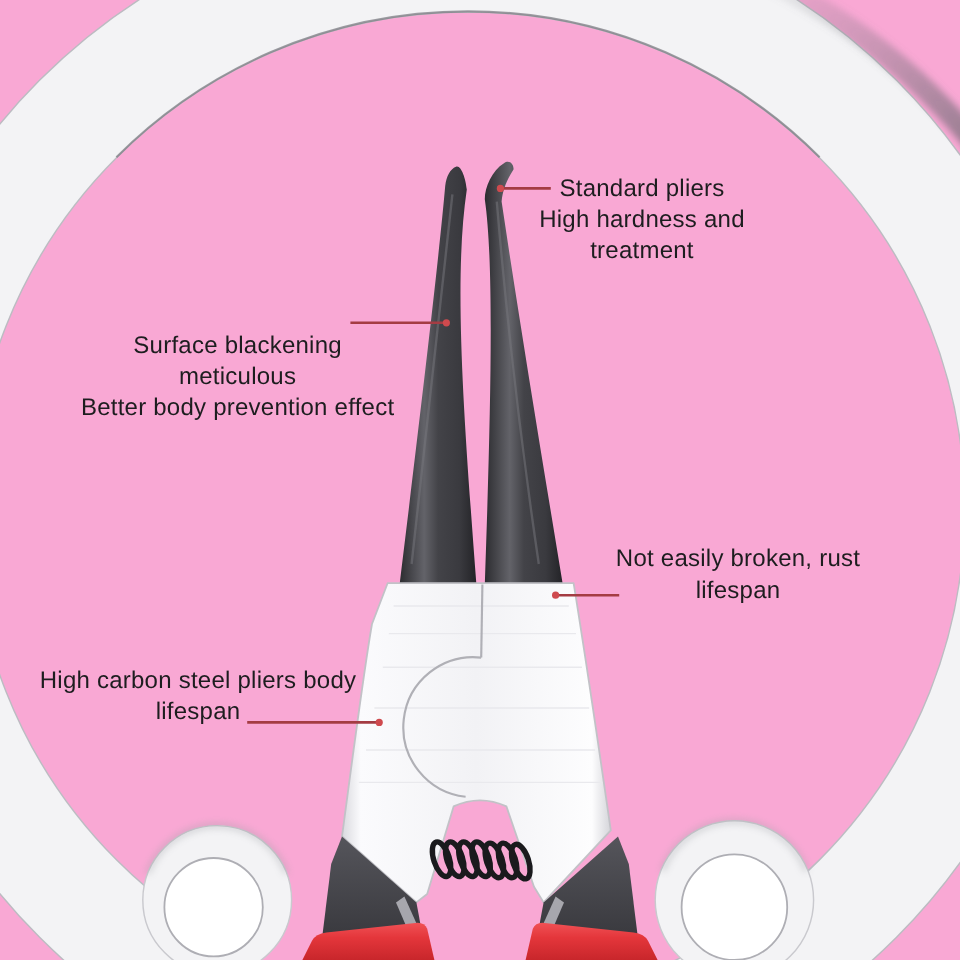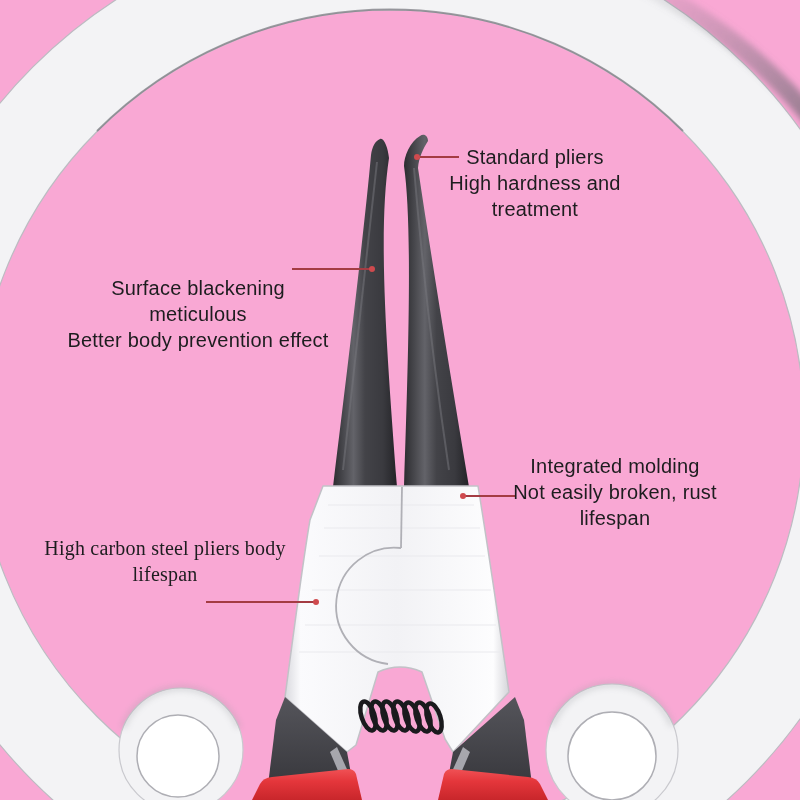--- a/index.html
+++ b/index.html
@@ -128,23 +128,22 @@
     <div class="ln">treatment</div>
   </div>
 
   <div class="callout" style="left:48px;top:232px;width:300px;margin-top:43px;">
     <div class="ln">Surface blackening</div>
     <div class="ln">meticulous</div>
     <div class="ln">Better body prevention effect</div>
   </div>
 
   <div class="callout" style="left:495px;top:453px;width:240px;">
-    <div class="ln">Integrated molding</div>
     <div class="ln">Not easily broken, rust</div>
     <div class="ln">lifespan</div>
   </div>
 
-  <div class="callout" style="left:15px;top:535px;width:300px;font-family:Liberation Serif, serif;">
+  <div class="callout" style="left:15px;top:554px;width:300px;">
     <div class="ln">High carbon steel pliers body</div>
     <div class="ln">lifespan</div>
   </div>
 
 </div>
 
 </body></html>

